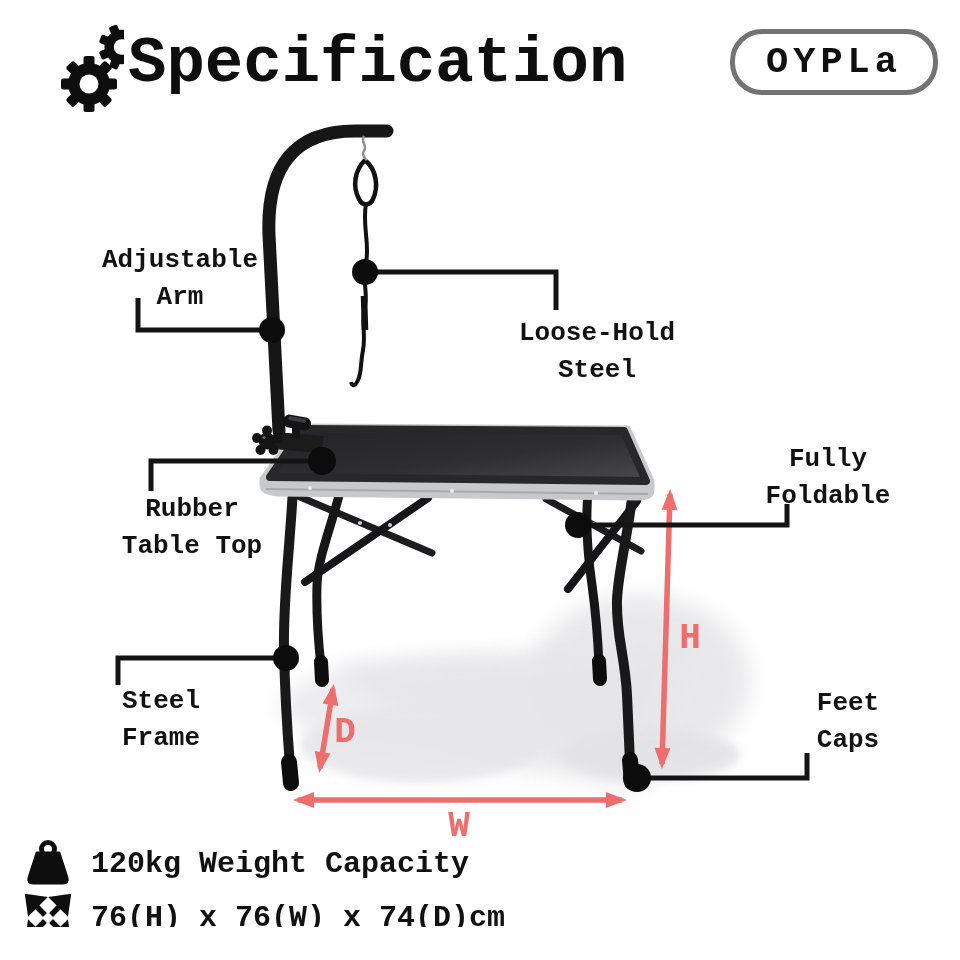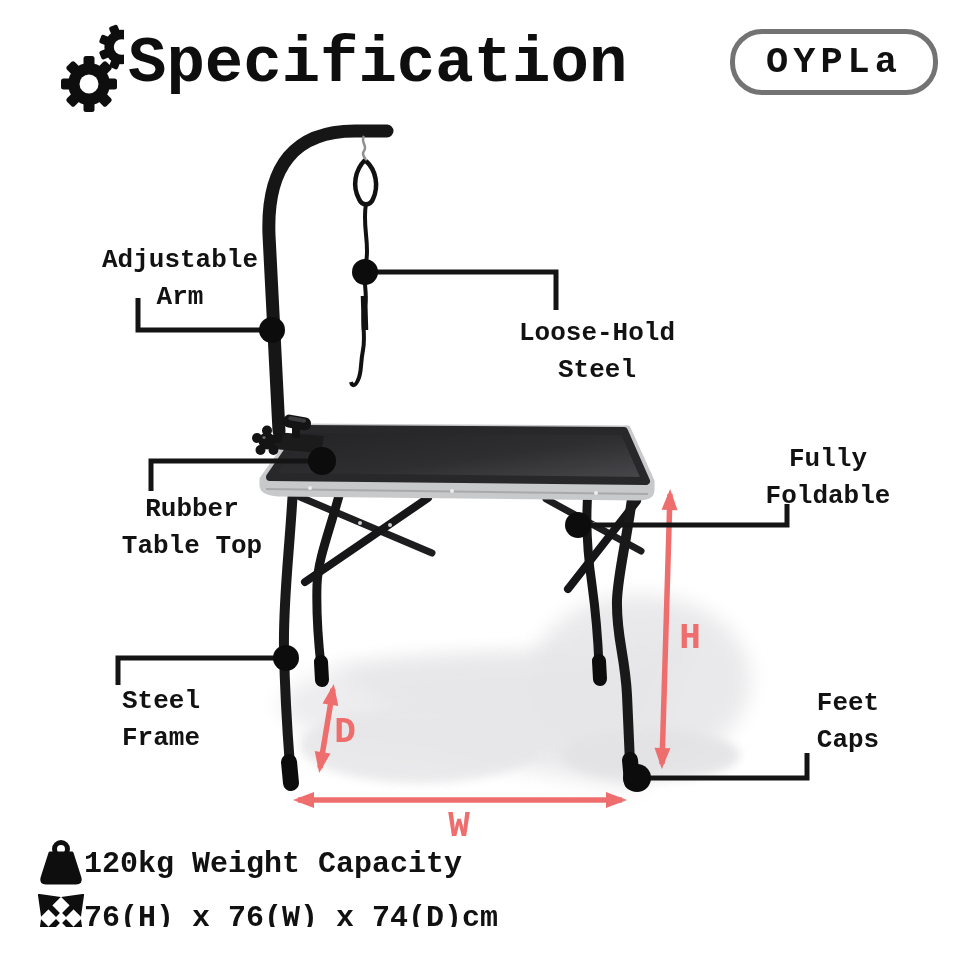--- a/index.html
+++ b/index.html
@@ -19,21 +19,21 @@
   .logo span{font-size:37px;font-weight:700;letter-spacing:5px;color:#101011;}
   .gears{position:absolute;left:36px;top:20px;}
   .callout{
     position:absolute;transform:translateX(-50%);text-align:center;
     font-size:26px;font-weight:700;line-height:37px;color:#121213;white-space:nowrap;margin-left:40px;
   }
   .dim-label{
     position:absolute;transform:translateX(-50%);font-size:36px;font-weight:700;
     color:var(--color-accent,#ee6e6e);white-space:nowrap;
   }
-  .spec-row{position:absolute;left:38px;display:flex;align-items:center;}
+  .spec-row{position:absolute;left:25px;display:flex;align-items:center;gap:20px;}
   .spec-row .spec-text{font-size:30px;font-weight:700;color:#111112;white-space:nowrap;}
   .spec-icon{flex:0 0 auto;}
 </style>
 </head>
 <body>
 
 <div id="stage">
 
   <svg class="gears" width="88" height="92" viewBox="0 0 88 92">
     <g fill="#0e0e0f">

